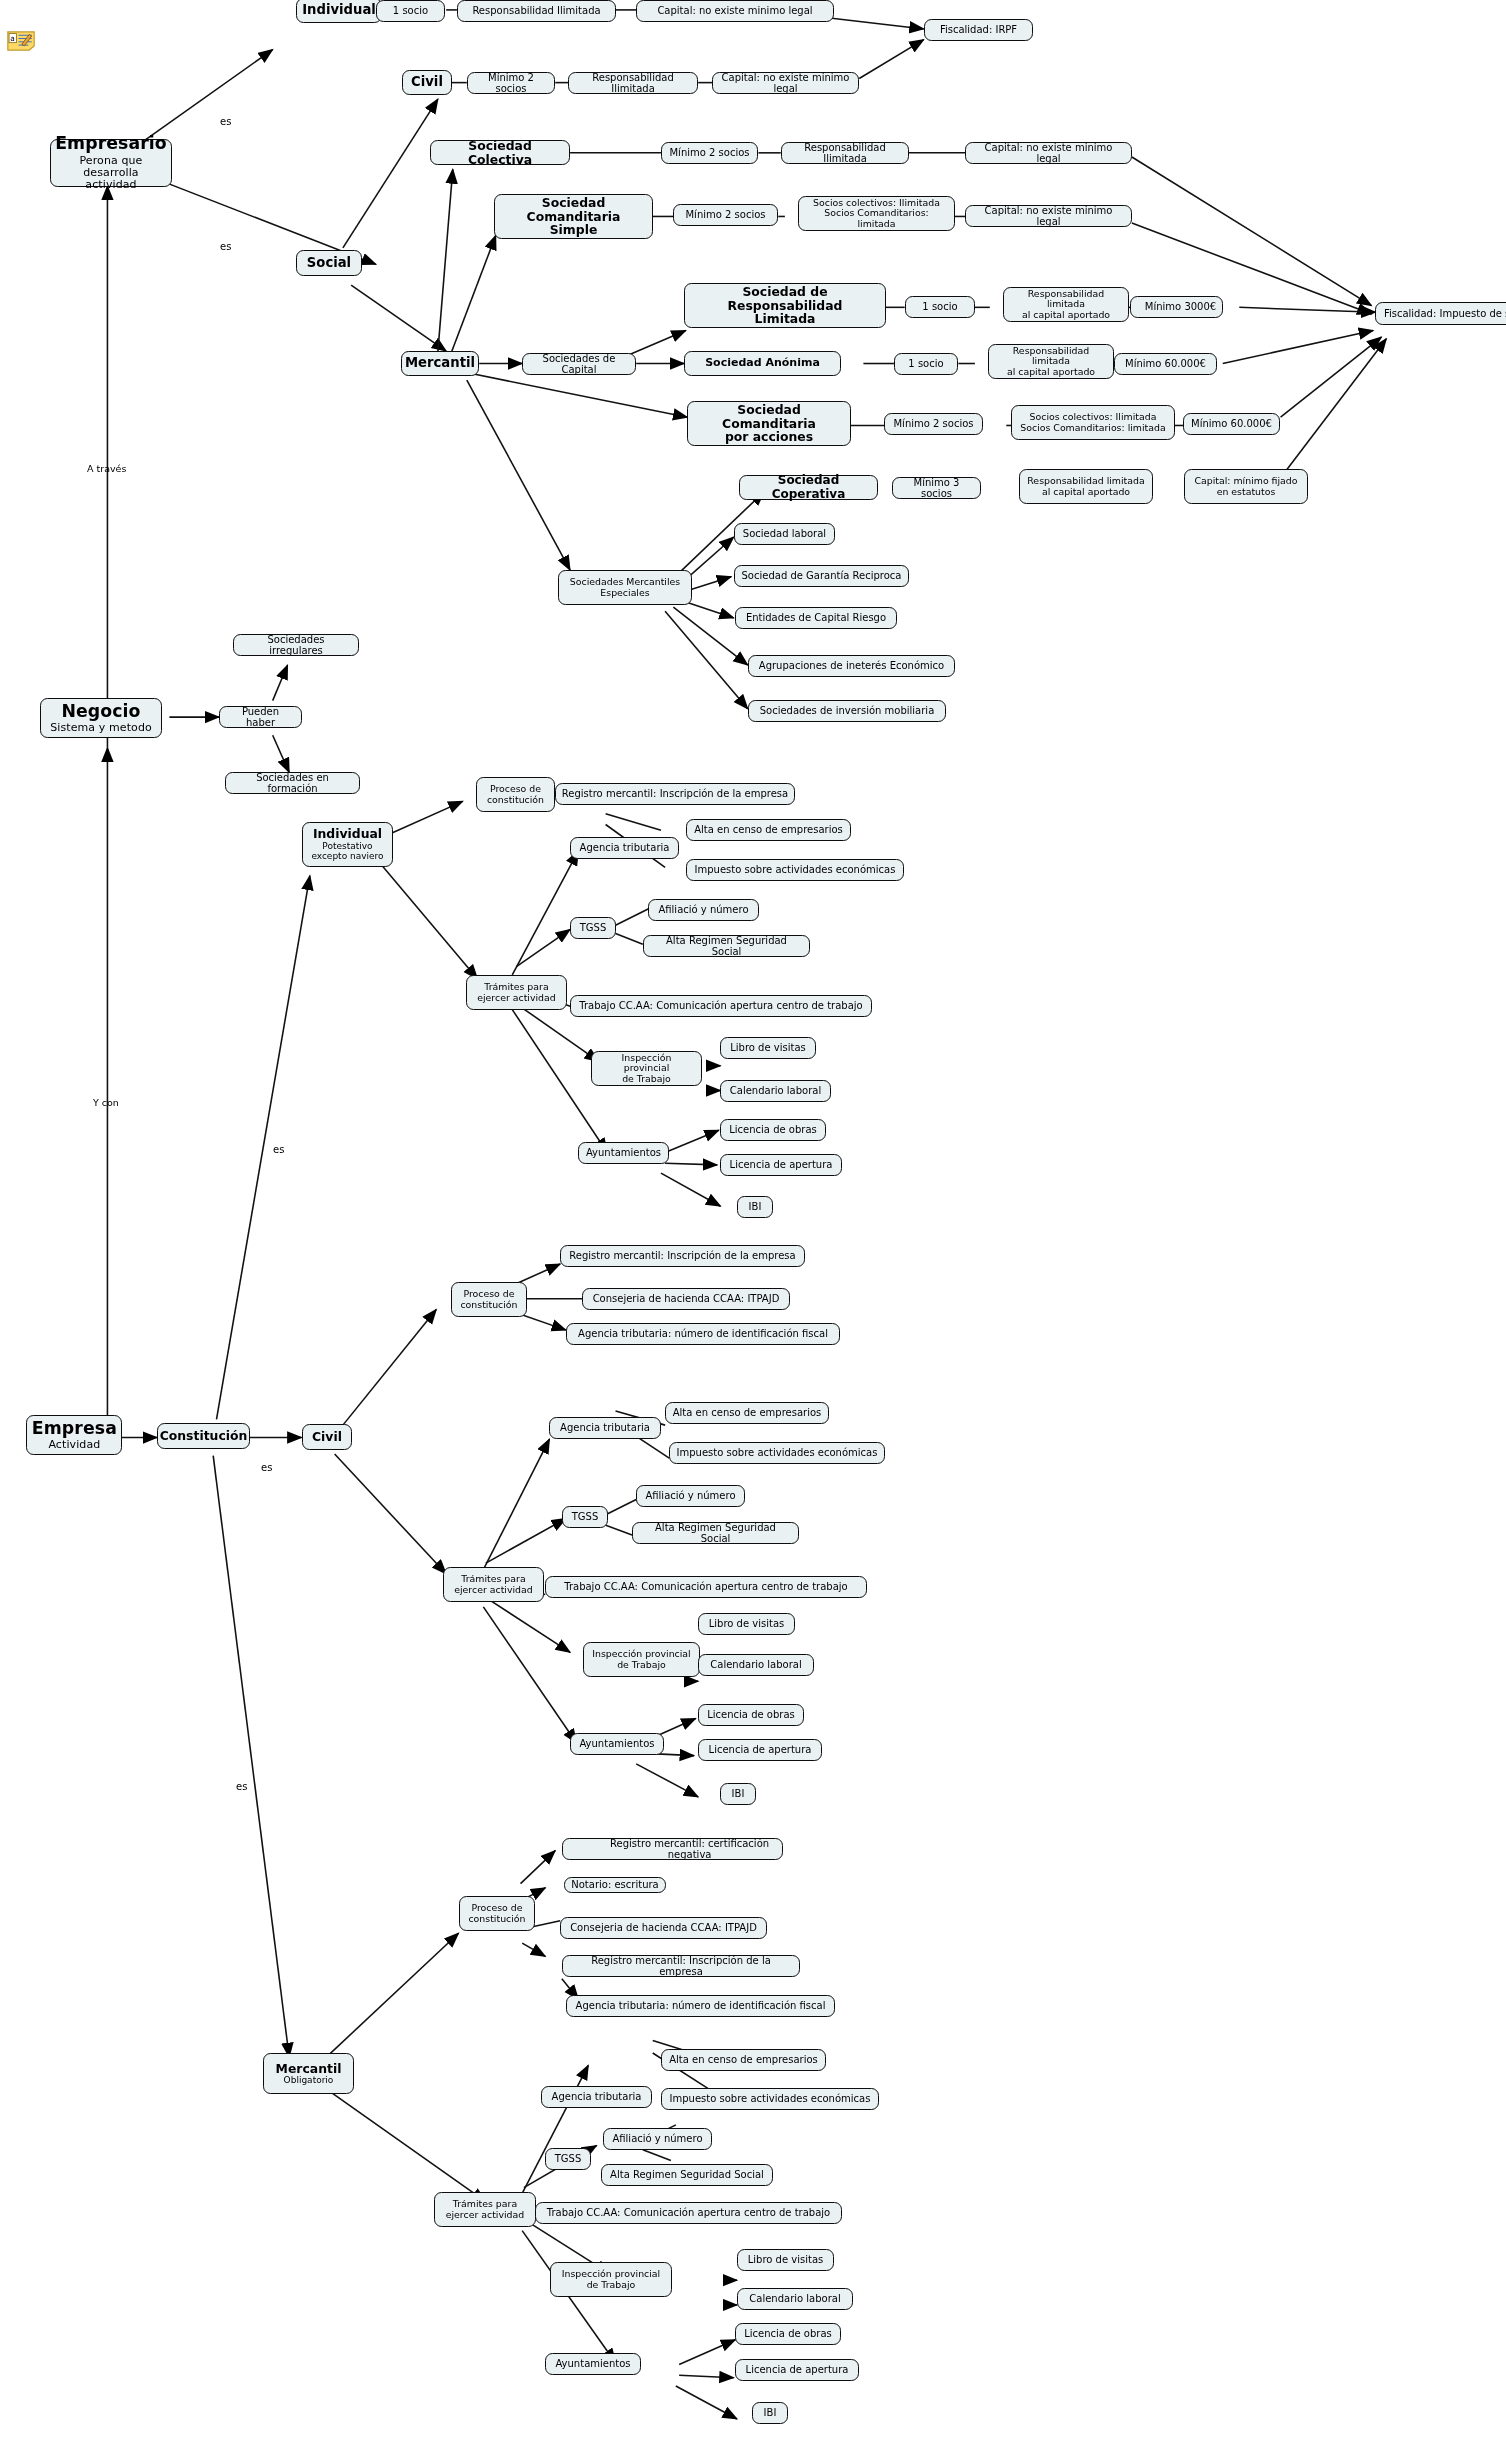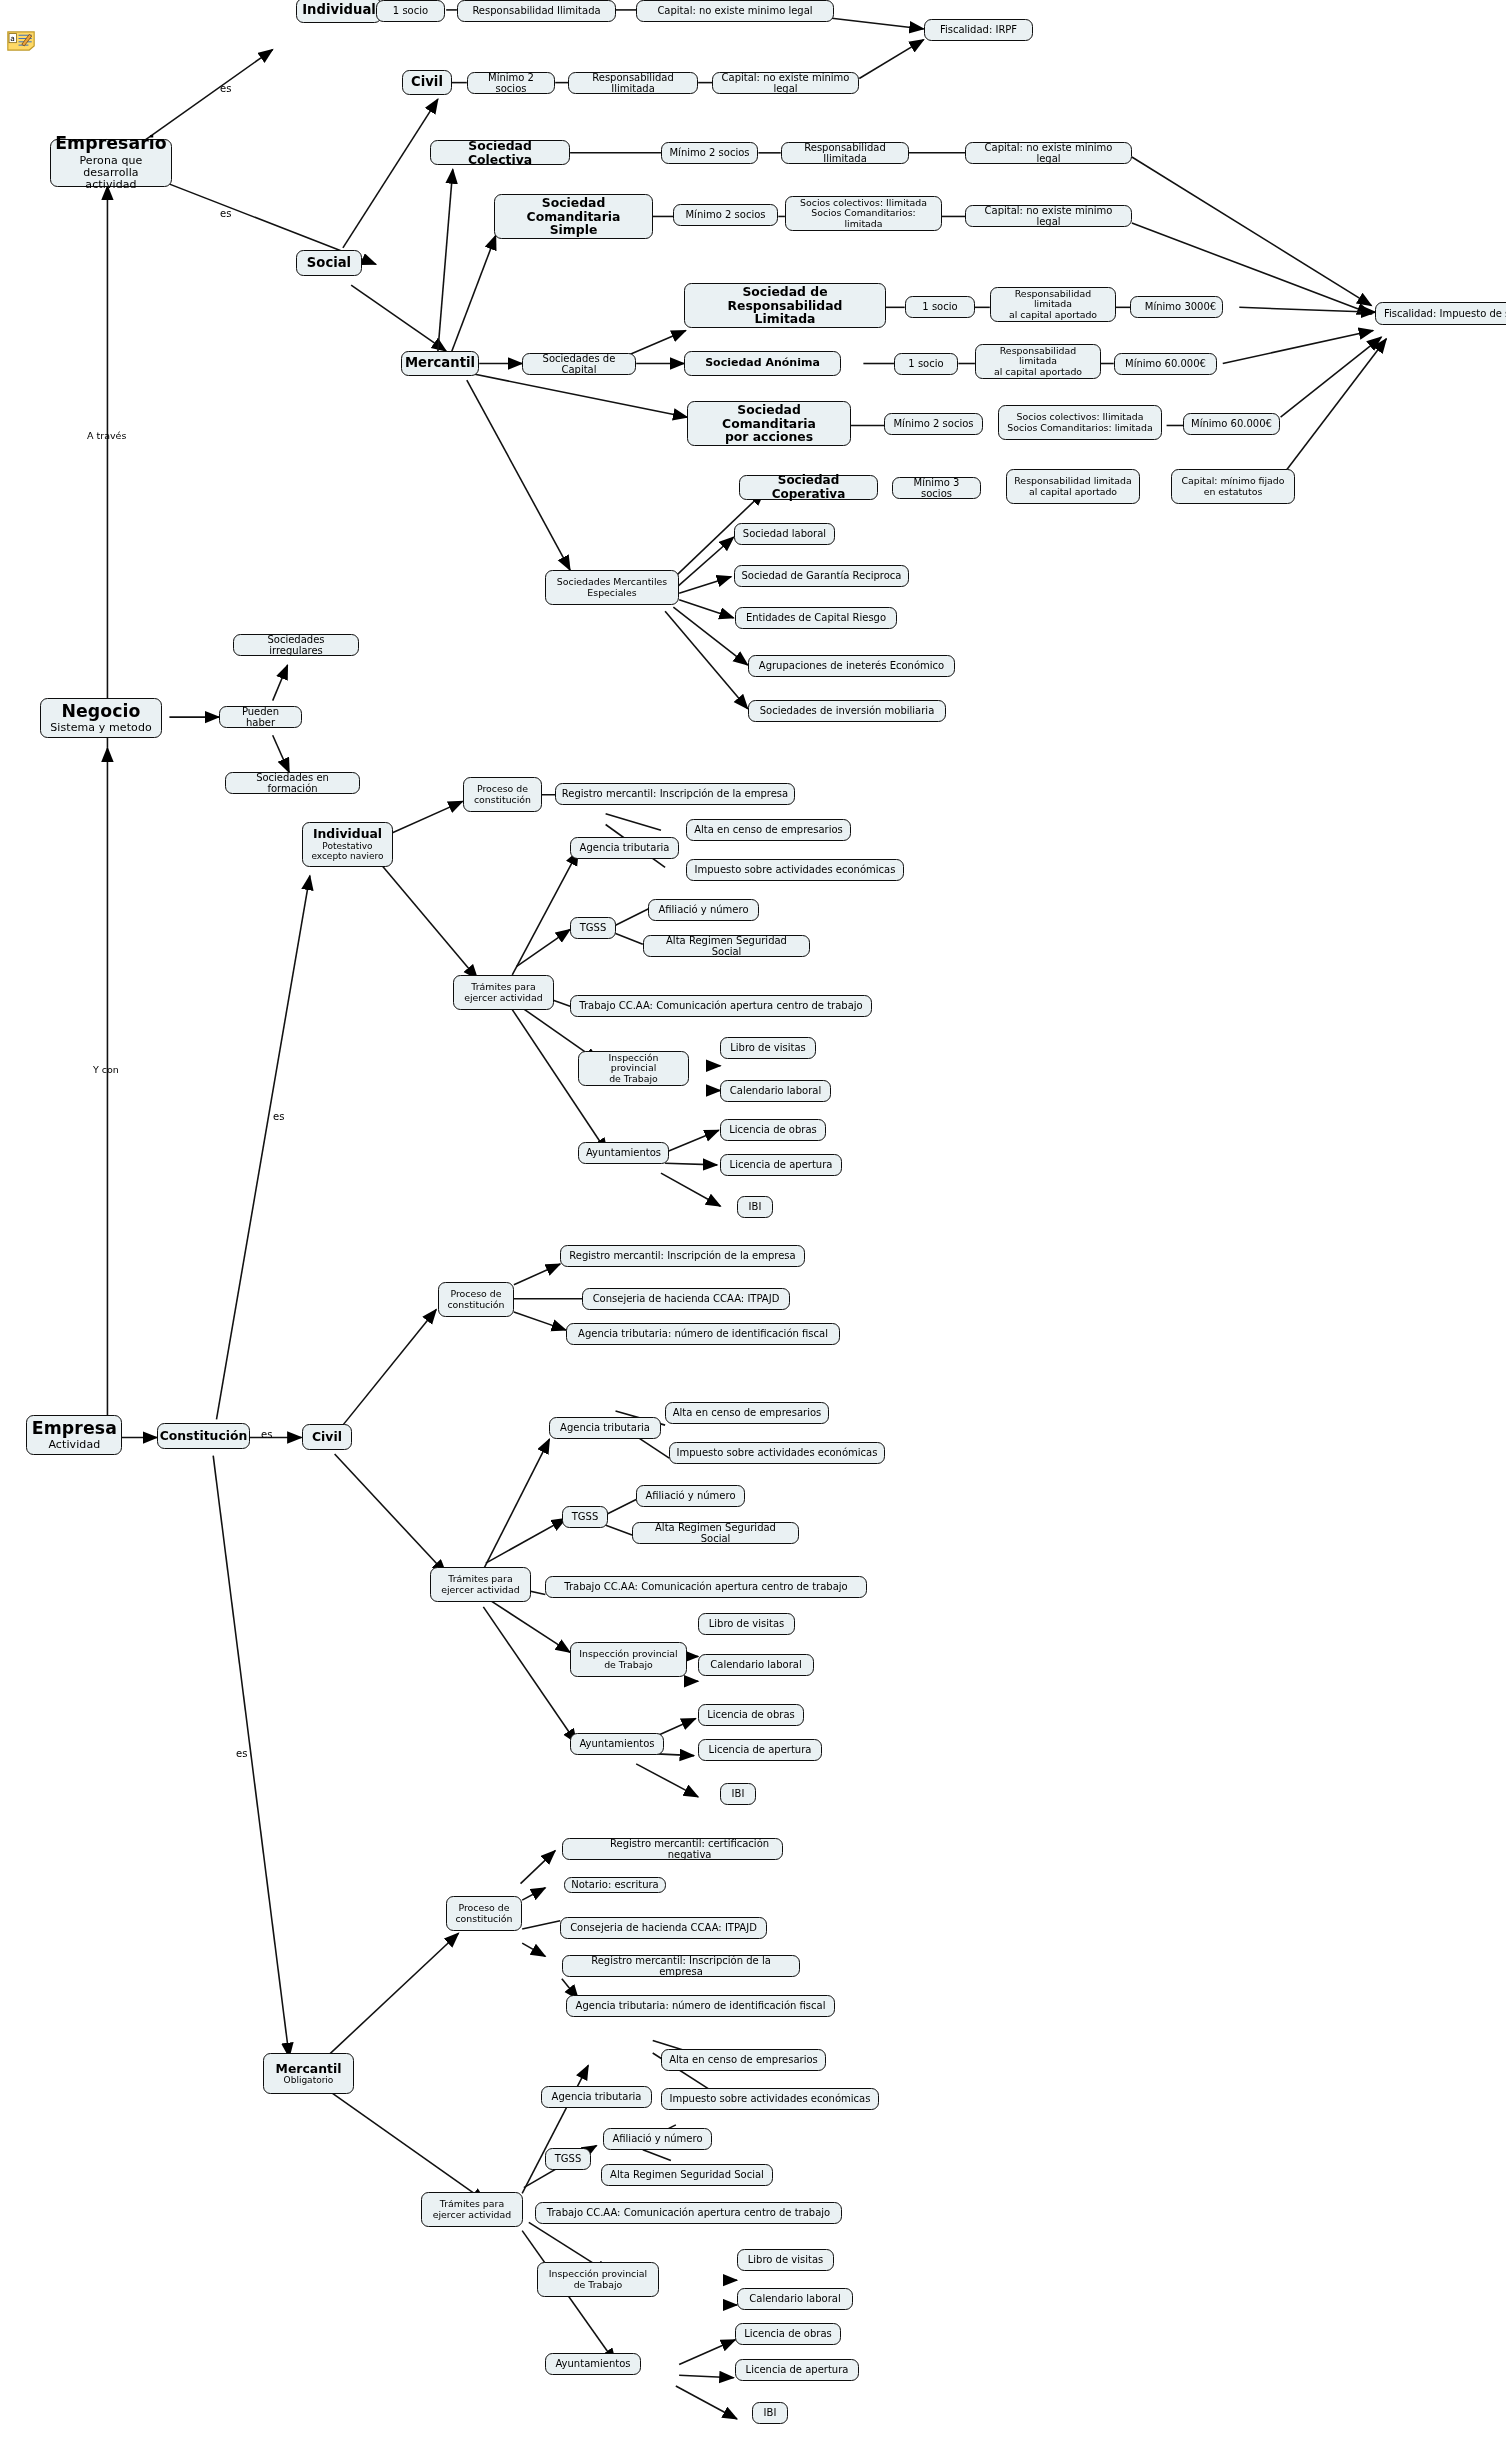--- a/index.html
+++ b/index.html
@@ -24,24 +24,25 @@
   }
   .node .t1{display:block;white-space:pre-line;}
   .node .t2{display:block;white-space:pre-line;}
   
   .big{font-size:17.3px;font-weight:bold;letter-spacing:0.1px;justify-content:center;}
   .big .t2{font-size:11px;font-weight:normal;margin-top:0.8px;}
   .mid{font-size:12px;font-weight:bold;}
   .mid .t2{font-size:9px;font-weight:normal;}
   .sm{font-size:10px;font-weight:normal;}
   .smb{font-size:10.4px;font-weight:bold;}
-  .tiny{font-size:9.4px;font-weight:normal;}
+  .tiny{font-size:9.4px;font-weight:normal;margin-left:13px;}
   .elabel{
     position:absolute;font-size:10px;color:#000;white-space:nowrap;
     background:transparent;
+    margin-top:33px;
   }
   .note-icon{
     position:absolute;width:28px;height:20px;
   }
 </style>
 </head>
 <body>
 
 <div id="canvas">
 

